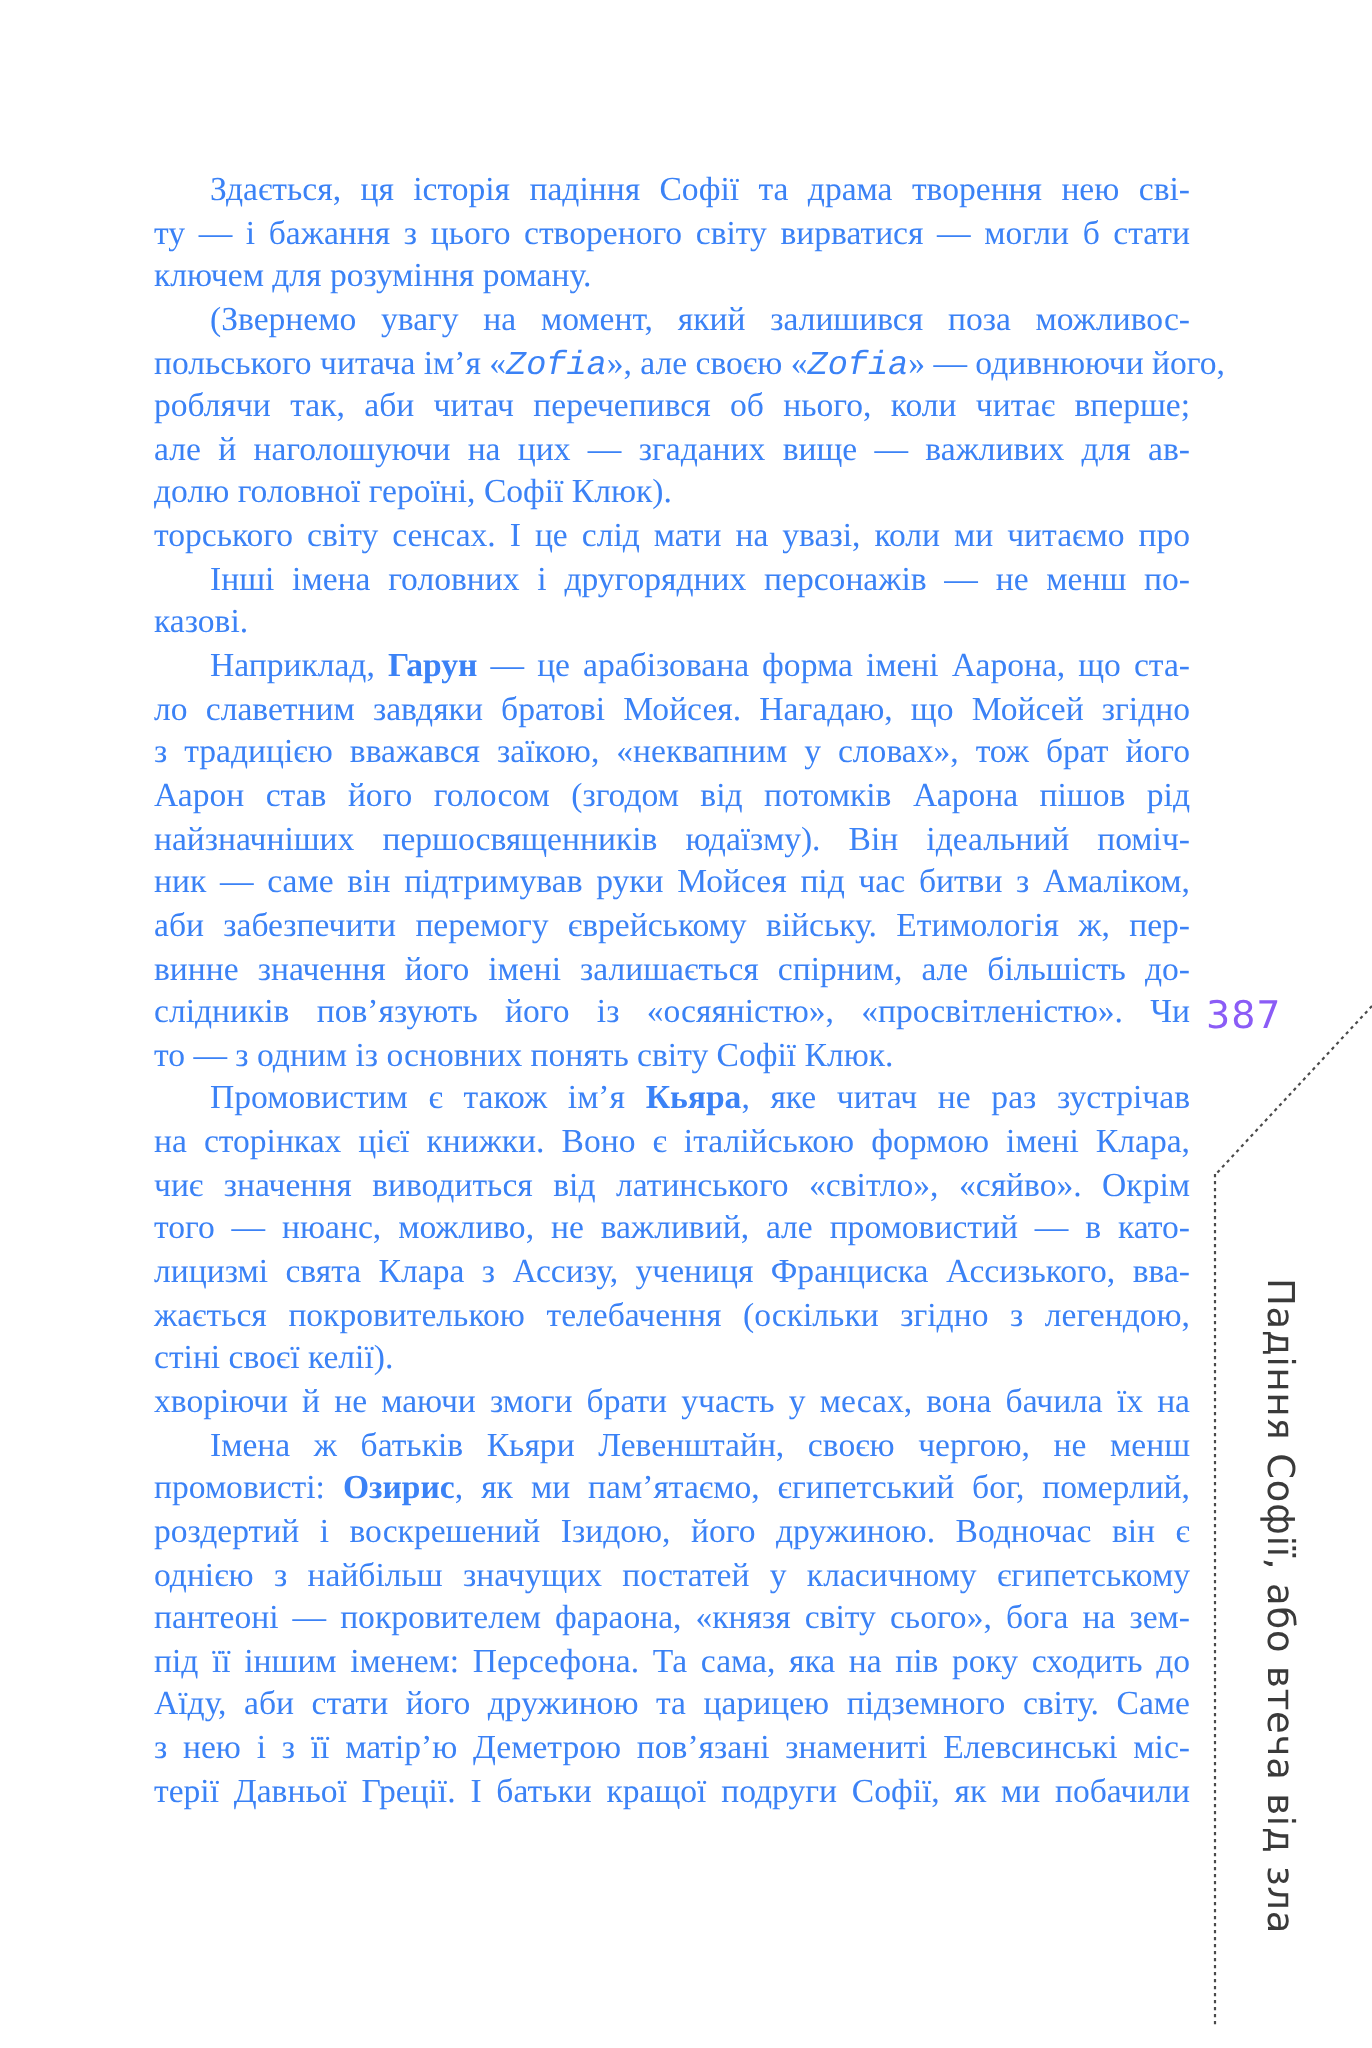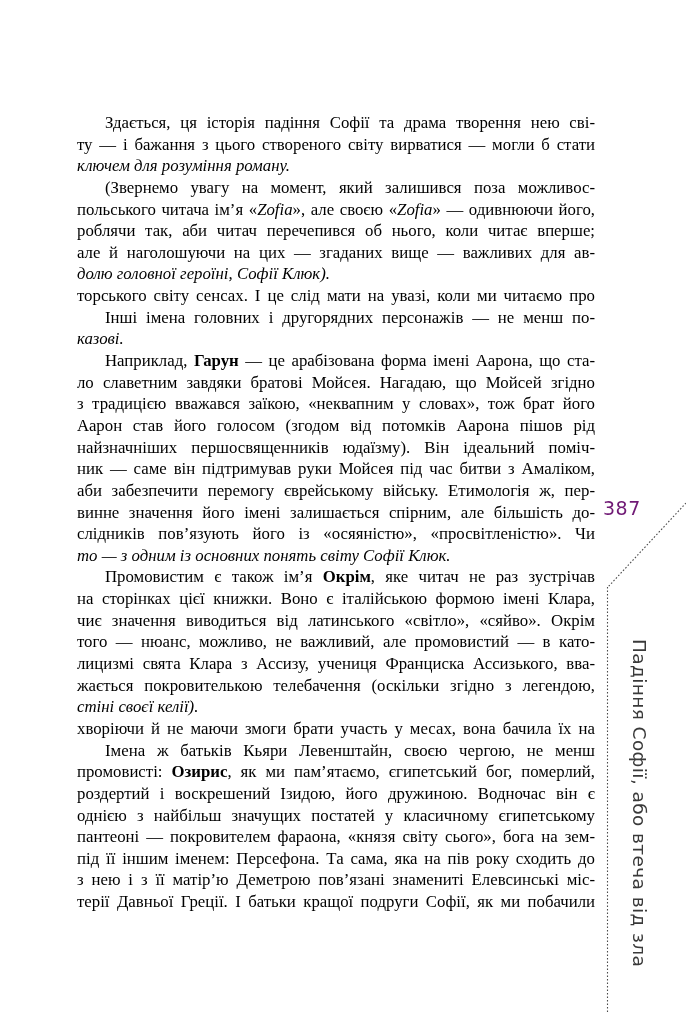--- a/index.html
+++ b/index.html
@@ -25,33 +25,33 @@
   }
   .para { margin: 0; }
   .line {
     text-align: justify;
     text-align-last: justify;
     white-space: nowrap;
     height: 21.65px;
     overflow: visible;
   }
   .line.first { padding-left: 28px; }
-  .line.plast { text-align-last: left; font-style: italic; }
+  .line.plast { text-align-last: left; }
   .run-bi { font-weight: bold; }
-  .run-i  { font-style: italic; }
+  .run-i  { font-style: italic; font-family: Liberation Mono, monospace; }
   
   #page-number {
     position: absolute;
     left: 603px;
     top: 496px;
     font-family: "DejaVu Sans", "Liberation Sans", sans-serif;
     font-size: 19px;
     line-height: 24px;
     letter-spacing: 0.5px;
-    color: #701a75;
+    color: #8b5cf6;
   }
   #margin-rules {
     position: absolute;
     left: 0; top: 0;
     width: 686px; height: 1024px;
     pointer-events: none;
   }
   #margin-title {
     position: absolute;
     left: 651px;
@@ -64,21 +64,21 @@
     line-height: 24px;
     letter-spacing: 0.4px;
     color: #3a3a3a;
   }
 </style>
 </head>
 <body>
 
 <div class="page">
 
-  <div id="text-block" style="color: #000000; margin-top: 28px;">
+  <div id="text-block" style="color: #3b82f6;">
       <div class="para">
         <div class="line first"><span>Здається, ця історія падіння Софії та драма творення нею сві-</span></div>
         <div class="line"><span>ту — і бажання з цього створеного світу вирватися — могли б стати</span></div>
         <div class="line plast"><span>ключем для розуміння роману.</span></div>
       </div>
       <div class="para">
         <div class="line first"><span>(Звернемо увагу на момент, який залишився поза можливос-</span></div>
         <div class="line"><span>польського читача ім’я «</span><span class="run-i">Zofia</span><span>», але своєю «</span><span class="run-i">Zofia</span><span>» — одивнюючи його,</span></div>
         <div class="line"><span>роблячи так, аби читач перечепився об нього, коли читає вперше;</span></div>
         <div class="line"><span>але й наголошуючи на цих — згаданих вище — важливих для ав-</span></div>
@@ -95,36 +95,37 @@
         <div class="line"><span>з традицією вважався заїкою, «неквапним у словах», тож брат його</span></div>
         <div class="line"><span>Аарон став його голосом (згодом від потомків Аарона пішов рід</span></div>
         <div class="line"><span>найзначніших першосвященників юдаїзму). Він ідеальний поміч-</span></div>
         <div class="line"><span>ник — саме він підтримував руки Мойсея під час битви з Амаліком,</span></div>
         <div class="line"><span>аби забезпечити перемогу єврейському війську. Етимологія ж, пер-</span></div>
         <div class="line"><span>винне значення його імені залишається спірним, але більшість до-</span></div>
         <div class="line"><span>слідників пов’язують його із «осяяністю», «просвітленістю». Чи</span></div>
         <div class="line plast"><span>то — з одним із основних понять світу Софії Клюк.</span></div>
       </div>
       <div class="para">
-        <div class="line first"><span>Промовистим є також ім’я </span><span class="run-bi">Окрім</span><span>, яке читач не раз зустрічав</span></div>
+        <div class="line first"><span>Промовистим є також ім’я </span><span class="run-bi">Кьяра</span><span>, яке читач не раз зустрічав</span></div>
         <div class="line"><span>на сторінках цієї книжки. Воно є італійською формою імені Клара,</span></div>
         <div class="line"><span>чиє значення виводиться від латинського «світло», «сяйво». Окрім</span></div>
         <div class="line"><span>того — нюанс, можливо, не важливий, але промовистий — в като-</span></div>
         <div class="line"><span>лицизмі свята Клара з Ассизу, учениця Франциска Ассизького, вва-</span></div>
         <div class="line"><span>жається покровителькою телебачення (оскільки згідно з легендою,</span></div>
         <div class="line plast"><span>стіні своєї келії).</span></div>
         <div class="line"><span>хворіючи й не маючи змоги брати участь у месах, вона бачила їх на</span></div>
       </div>
       <div class="para">
         <div class="line first"><span>Імена ж батьків Кьяри Левенштайн, своєю чергою, не менш</span></div>
         <div class="line"><span>промовисті: </span><span class="run-bi">Озирис</span><span>, як ми пам’ятаємо, єгипетський бог, померлий,</span></div>
         <div class="line"><span>роздертий і воскрешений Ізидою, його дружиною. Водночас він є</span></div>
         <div class="line"><span>однією з найбільш значущих постатей у класичному єгипетському</span></div>
         <div class="line"><span>пантеоні — покровителем фараона, «князя світу сього», бога на зем-</span></div>
         <div class="line"><span>під її іншим іменем: Персефона. Та сама, яка на пів року сходить до</span></div>
+        <div class="line"><span>Аїду, аби стати його дружиною та царицею підземного світу. Саме</span></div>
         <div class="line"><span>з нею і з її матір’ю Деметрою пов’язані знамениті Елевсинські міс-</span></div>
         <div class="line"><span>терії Давньої Греції. І батьки кращої подруги Софії, як ми побачили</span></div>
       </div>
     </div>
 
   <div id="page-number">387</div>
 
   <svg id="margin-rules" width="686" height="1024" viewBox="0 0 686 1024">
     <line x1="686" y1="503" x2="608" y2="587" stroke="#4a4a4a" stroke-width="1.1" stroke-dasharray="1.6 1.9"></line>
     <line x1="607.5" y1="587" x2="607.5" y2="1013" stroke="#4a4a4a" stroke-width="1.1" stroke-dasharray="1.6 1.9"></line>

